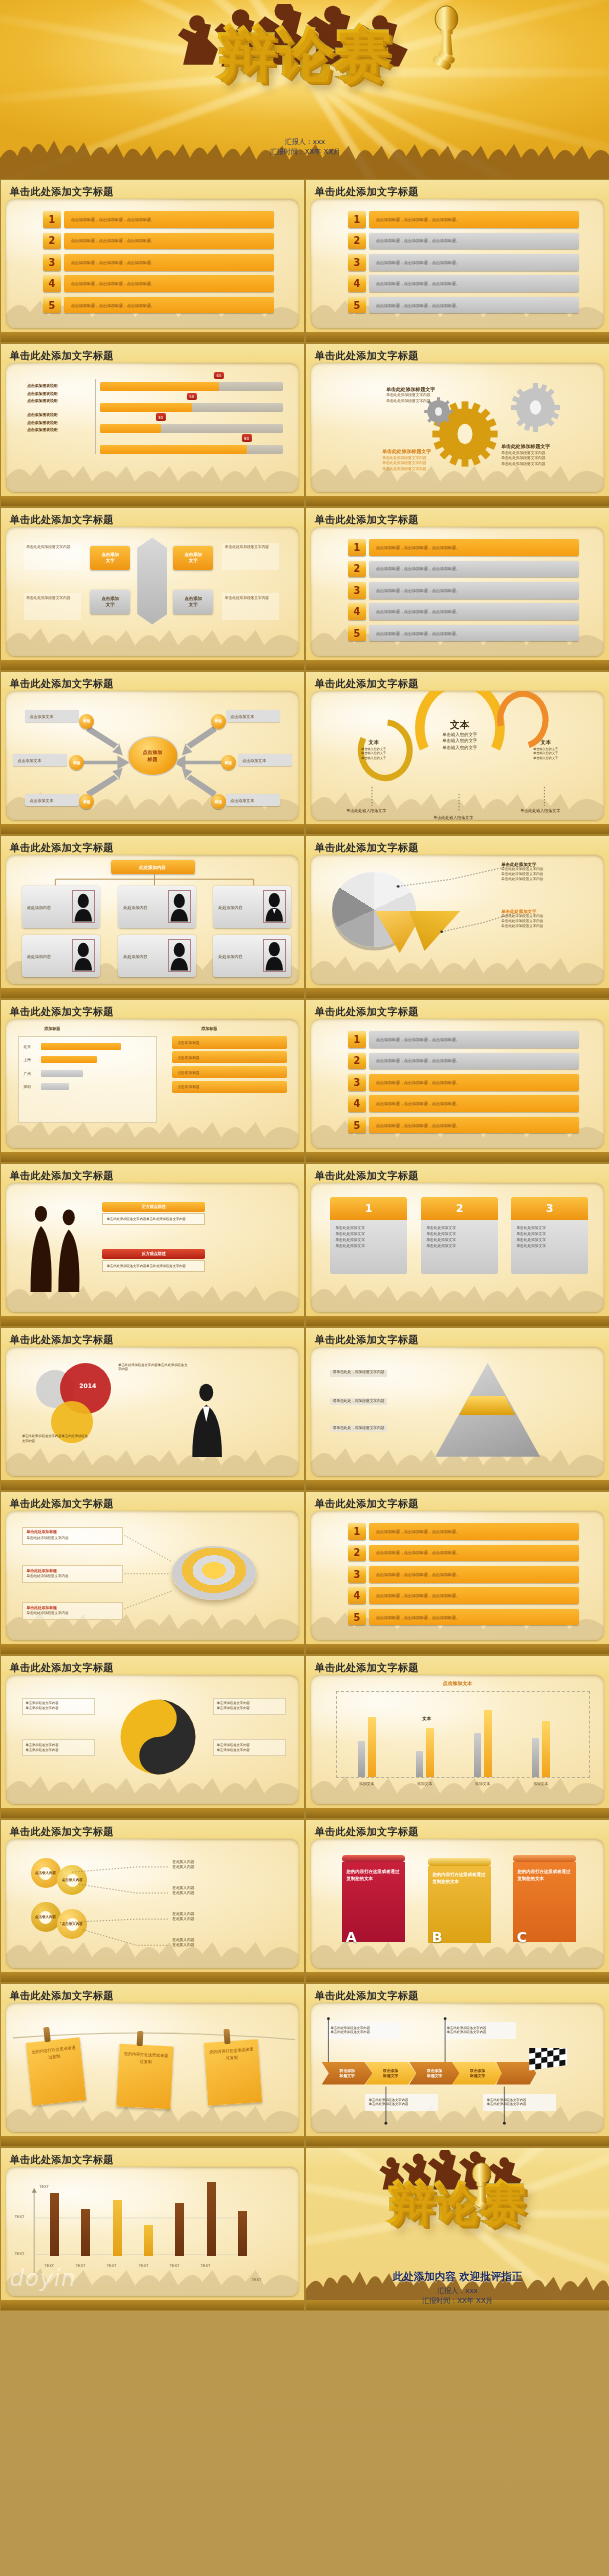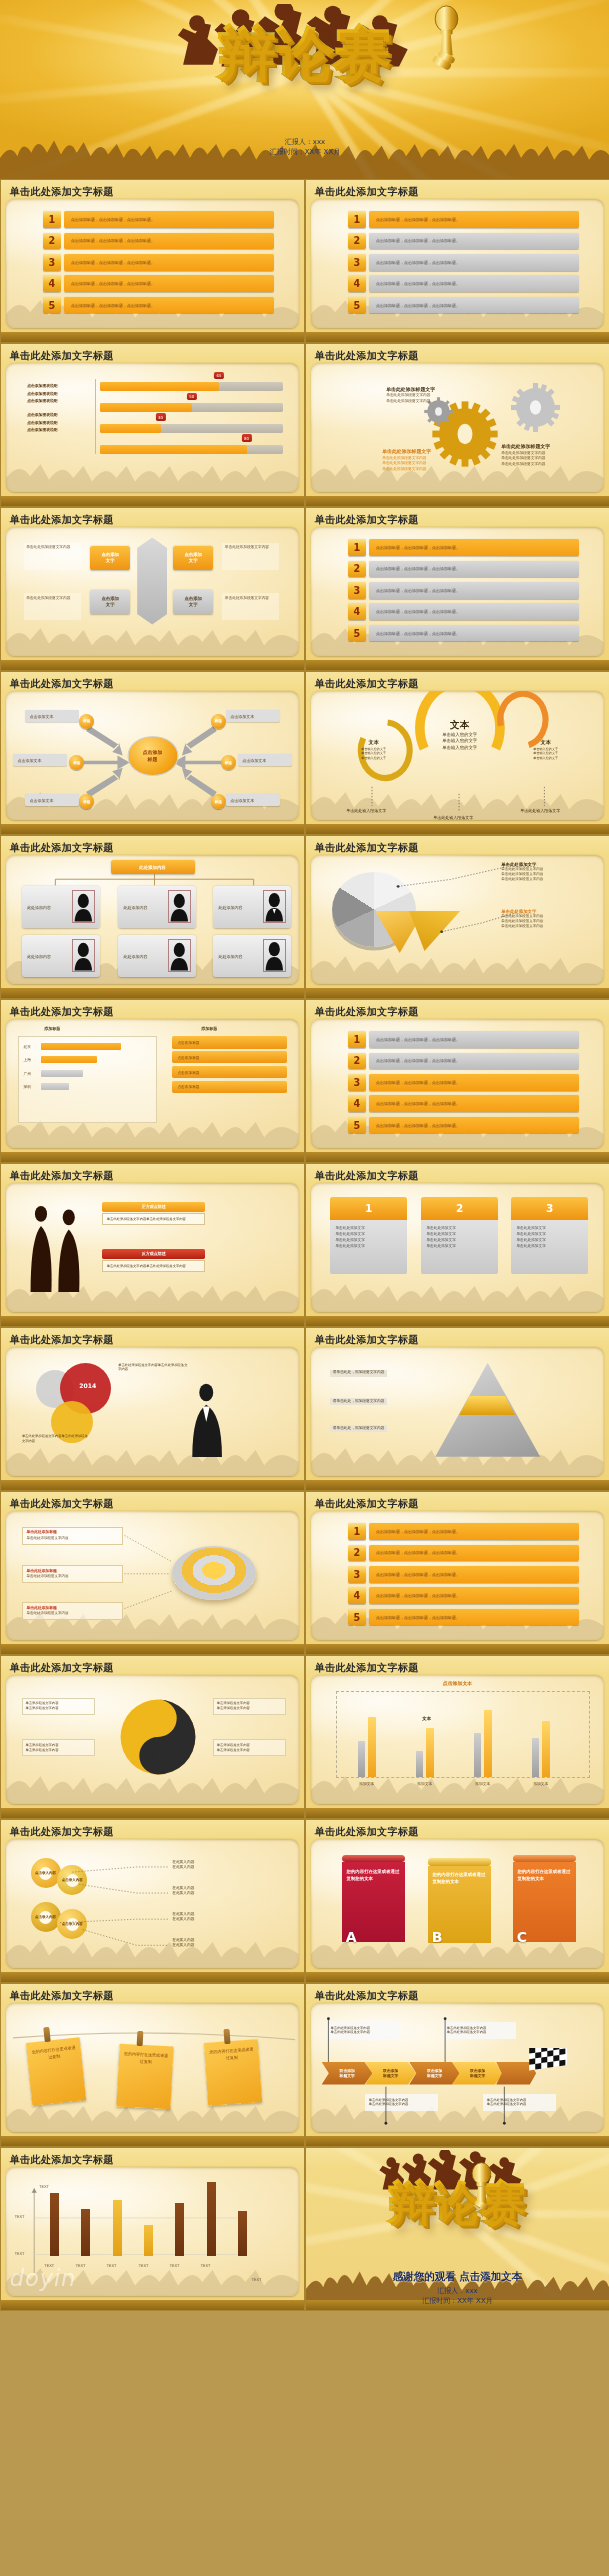--- a/index.html
+++ b/index.html
@@ -1410,21 +1410,21 @@
         <rect x="13" y="28" width="14" height="6" rx="2" fill="url(#gMic2)"></rect>
         <path d="M15 34 L25 34 L27 58 L13 58 Z" fill="url(#gMic2)"></path>
         <rect x="10" y="56" width="20" height="8" rx="4" fill="url(#gMic2)" transform="rotate(28 20 60)"></rect>
       </svg>
       <div class="big-title">辩论赛</div>
       <div class="crowd">
         <svg viewBox="0 0 350 64" preserveAspectRatio="none">
           <path d="M0 64 L0 40 Q12 22 20 38 Q26 18 36 34 Q44 14 54 34 L62 20 L70 36 Q80 16 88 34 L96 22 L104 38 Q116 18 124 36 L134 24 L142 40 Q152 20 162 38 L172 26 L180 42 Q192 22 200 38 L210 24 L218 40 Q228 18 238 36 L248 24 L256 40 Q268 20 276 38 L286 26 L294 42 Q304 22 314 38 L324 26 L332 42 Q344 20 350 38 L350 64 Z" fill="#8a5a18" opacity=".9"></path>
         </svg>
       </div>
-      <div class="cover-sub">感谢您的观看 点击添加文本</div>
+      <div class="cover-sub">此处添加内容 欢迎批评指正</div>
       <div class="cover-meta">
         <div>汇报人：xxx</div>
         <div>汇报时间：XX年 XX月</div>
       </div>
     </div>
   </div>
 
 </div>
 
 

